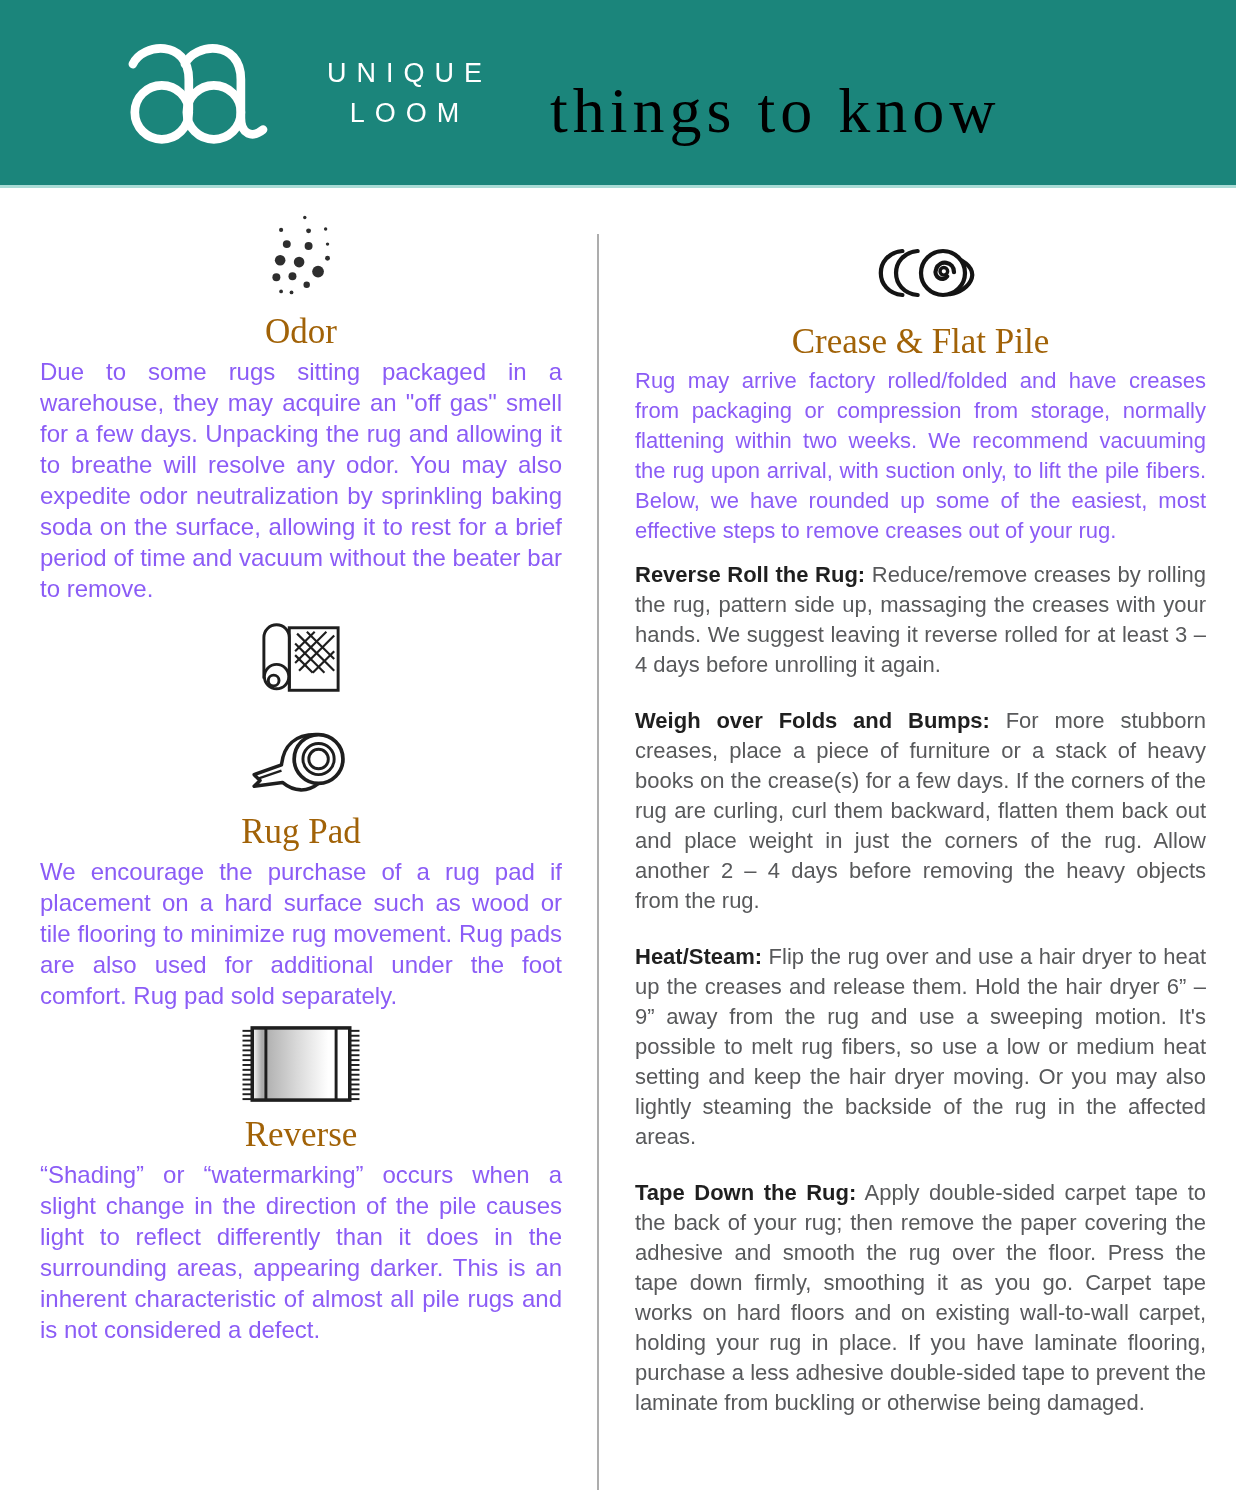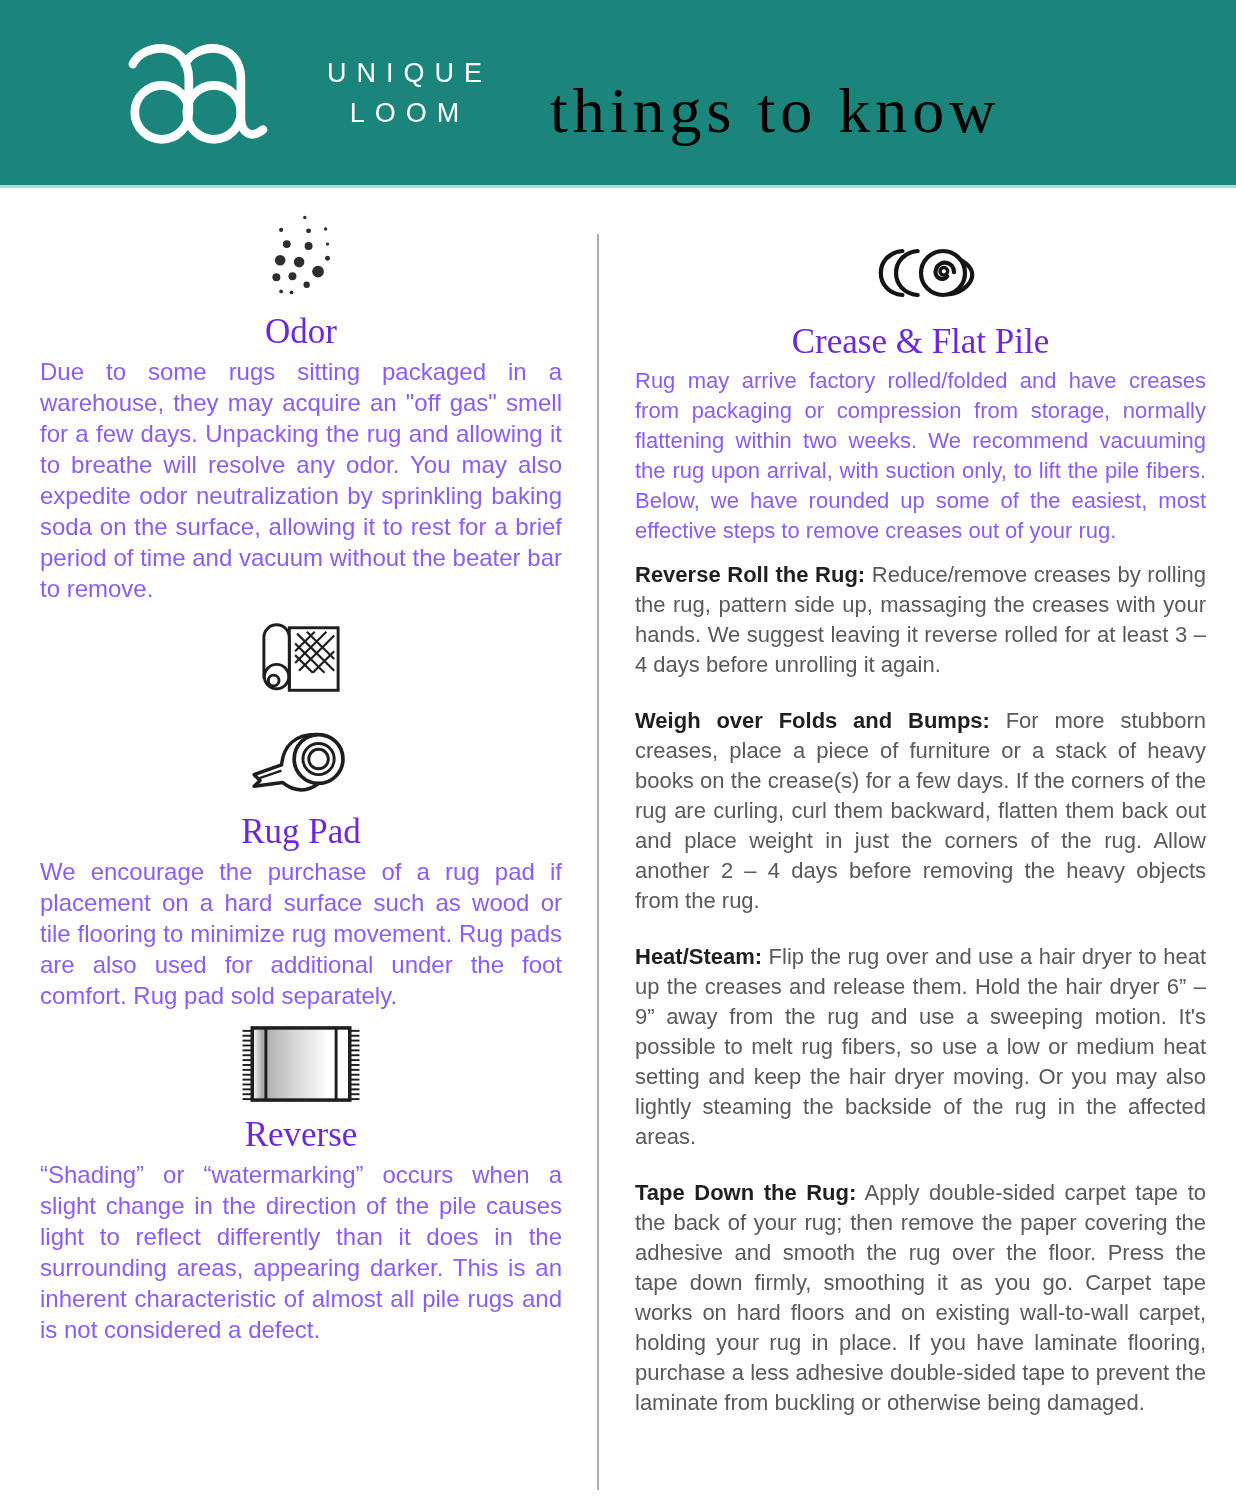--- a/index.html
+++ b/index.html
@@ -26,21 +26,21 @@
   
   .content { display:flex; padding:22px 30px 0 40px; }
   .col-left  { width:522px; }
   .divider   { width:2px; background:#ADADAD; margin:24px 36px 0 35px; height:1256px; }
   .col-right { flex:1; padding-top:30px; }
 
   .sec { margin-bottom:14px; }
   .icon-row { text-align:center; }
   .sec-title {
     font-family:"Liberation Serif", serif; font-weight:normal;
-    color:#6d28d9; font-size:35px; text-align:center; margin:8px 0 4px;
+    color:#a16207; font-size:35px; text-align:center; margin:8px 0 4px;
   }
   .body-text {
     color:#8b5cf6; font-size:24px; line-height:31px; text-align:justify;
   }
   .col-right .sec-title { margin-top:12px; }
   .col-right .body-text { font-size:22px; line-height:30px; }
 
   .steps { margin-top:8px; }
   .step { margin-bottom:26px; color:#58595B; font-size:22px; line-height:30px; text-align:justify; }
   .step b { color:#1F1F1F; font-weight:bold; }

